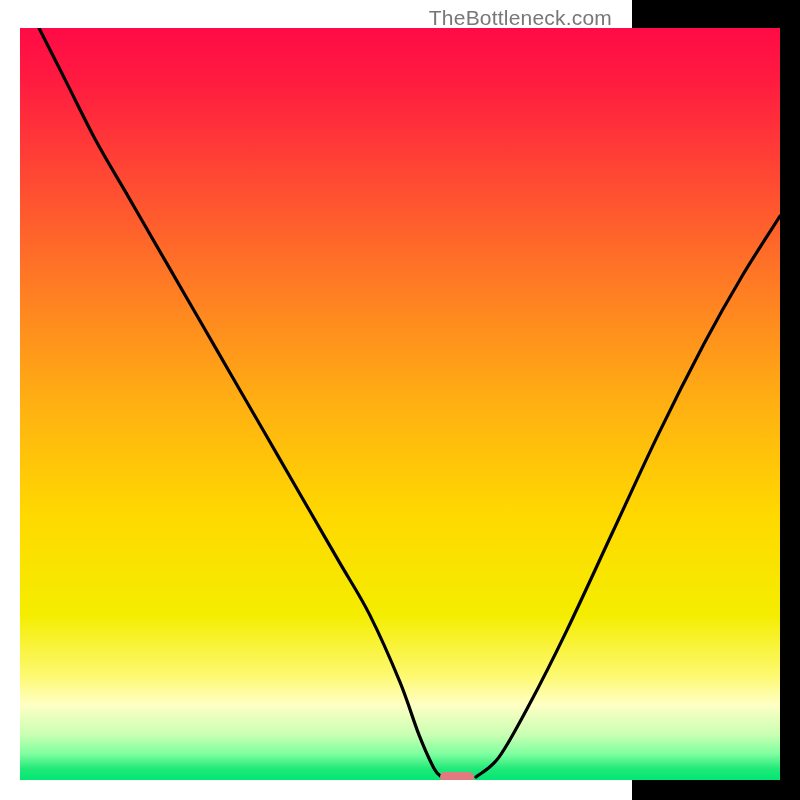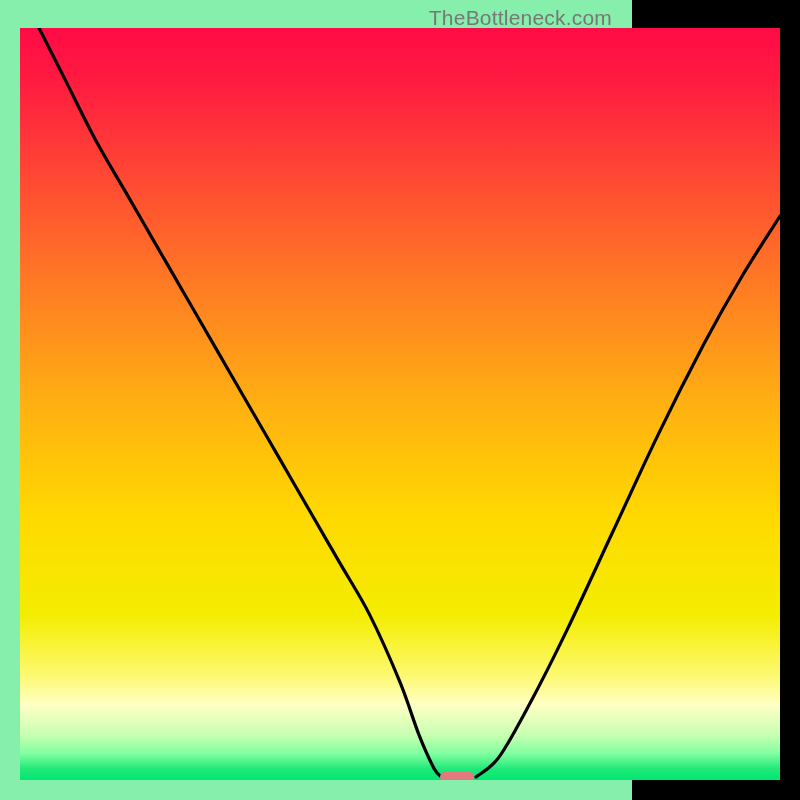--- a/index.html
+++ b/index.html
@@ -8,21 +8,21 @@
     width: 800px;
     height: 800px;
     background: #000;
     overflow: hidden;
     font-family: Arial, Helvetica, sans-serif;
   }
   .frame {
     position: relative;
     width: 632px;
     height: 800px;
-    background: #86efac;
+    background: #ffffff;
   }
   .plot-area {
     position: absolute;
     left: 20px;
     top: 28px;
     width: 760px;
     height: 752px;
     overflow: hidden;
   }
   .gradient {

